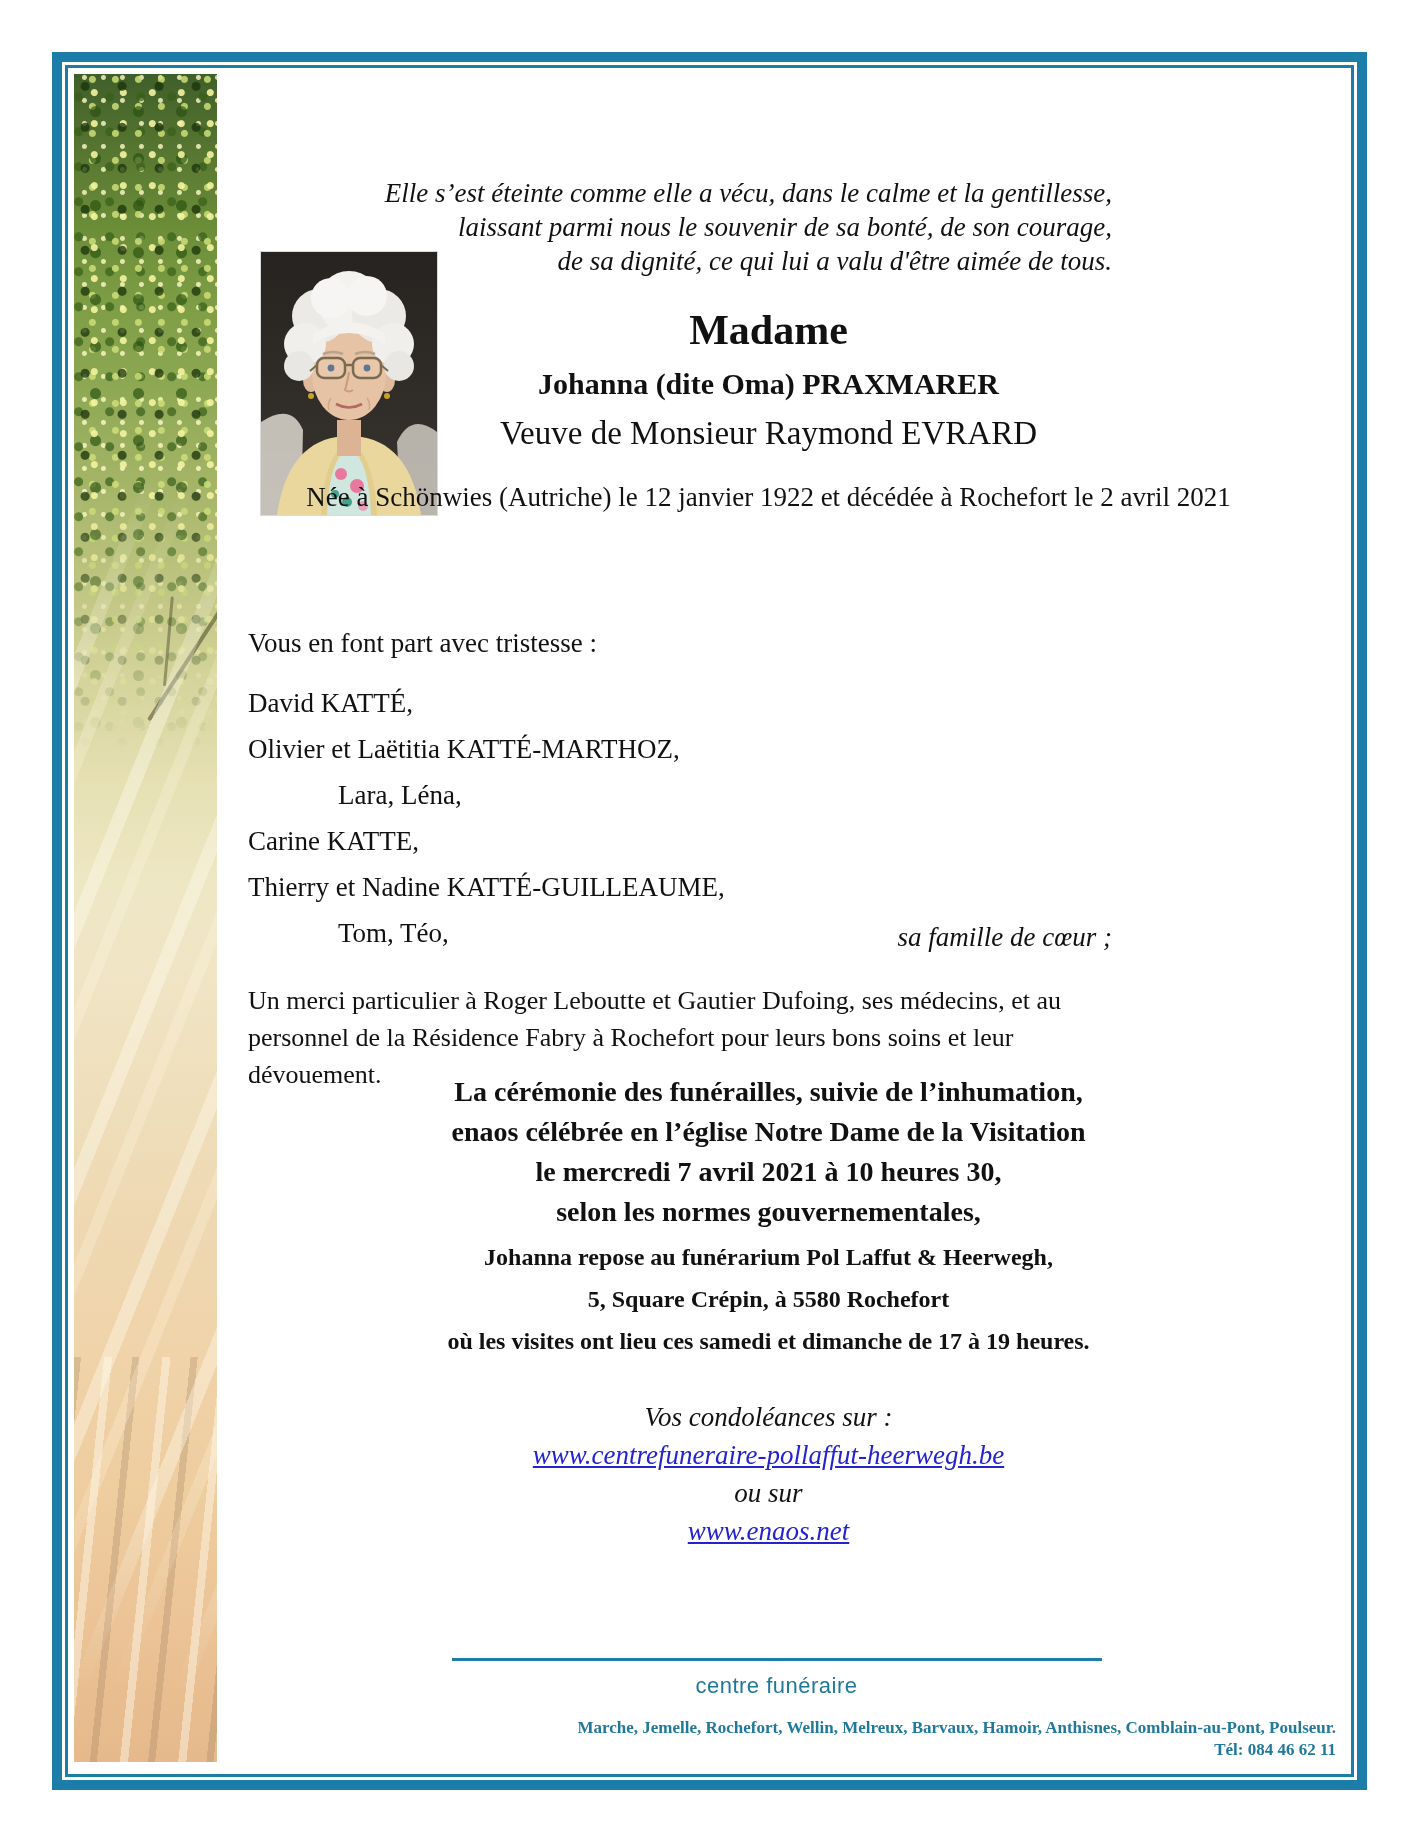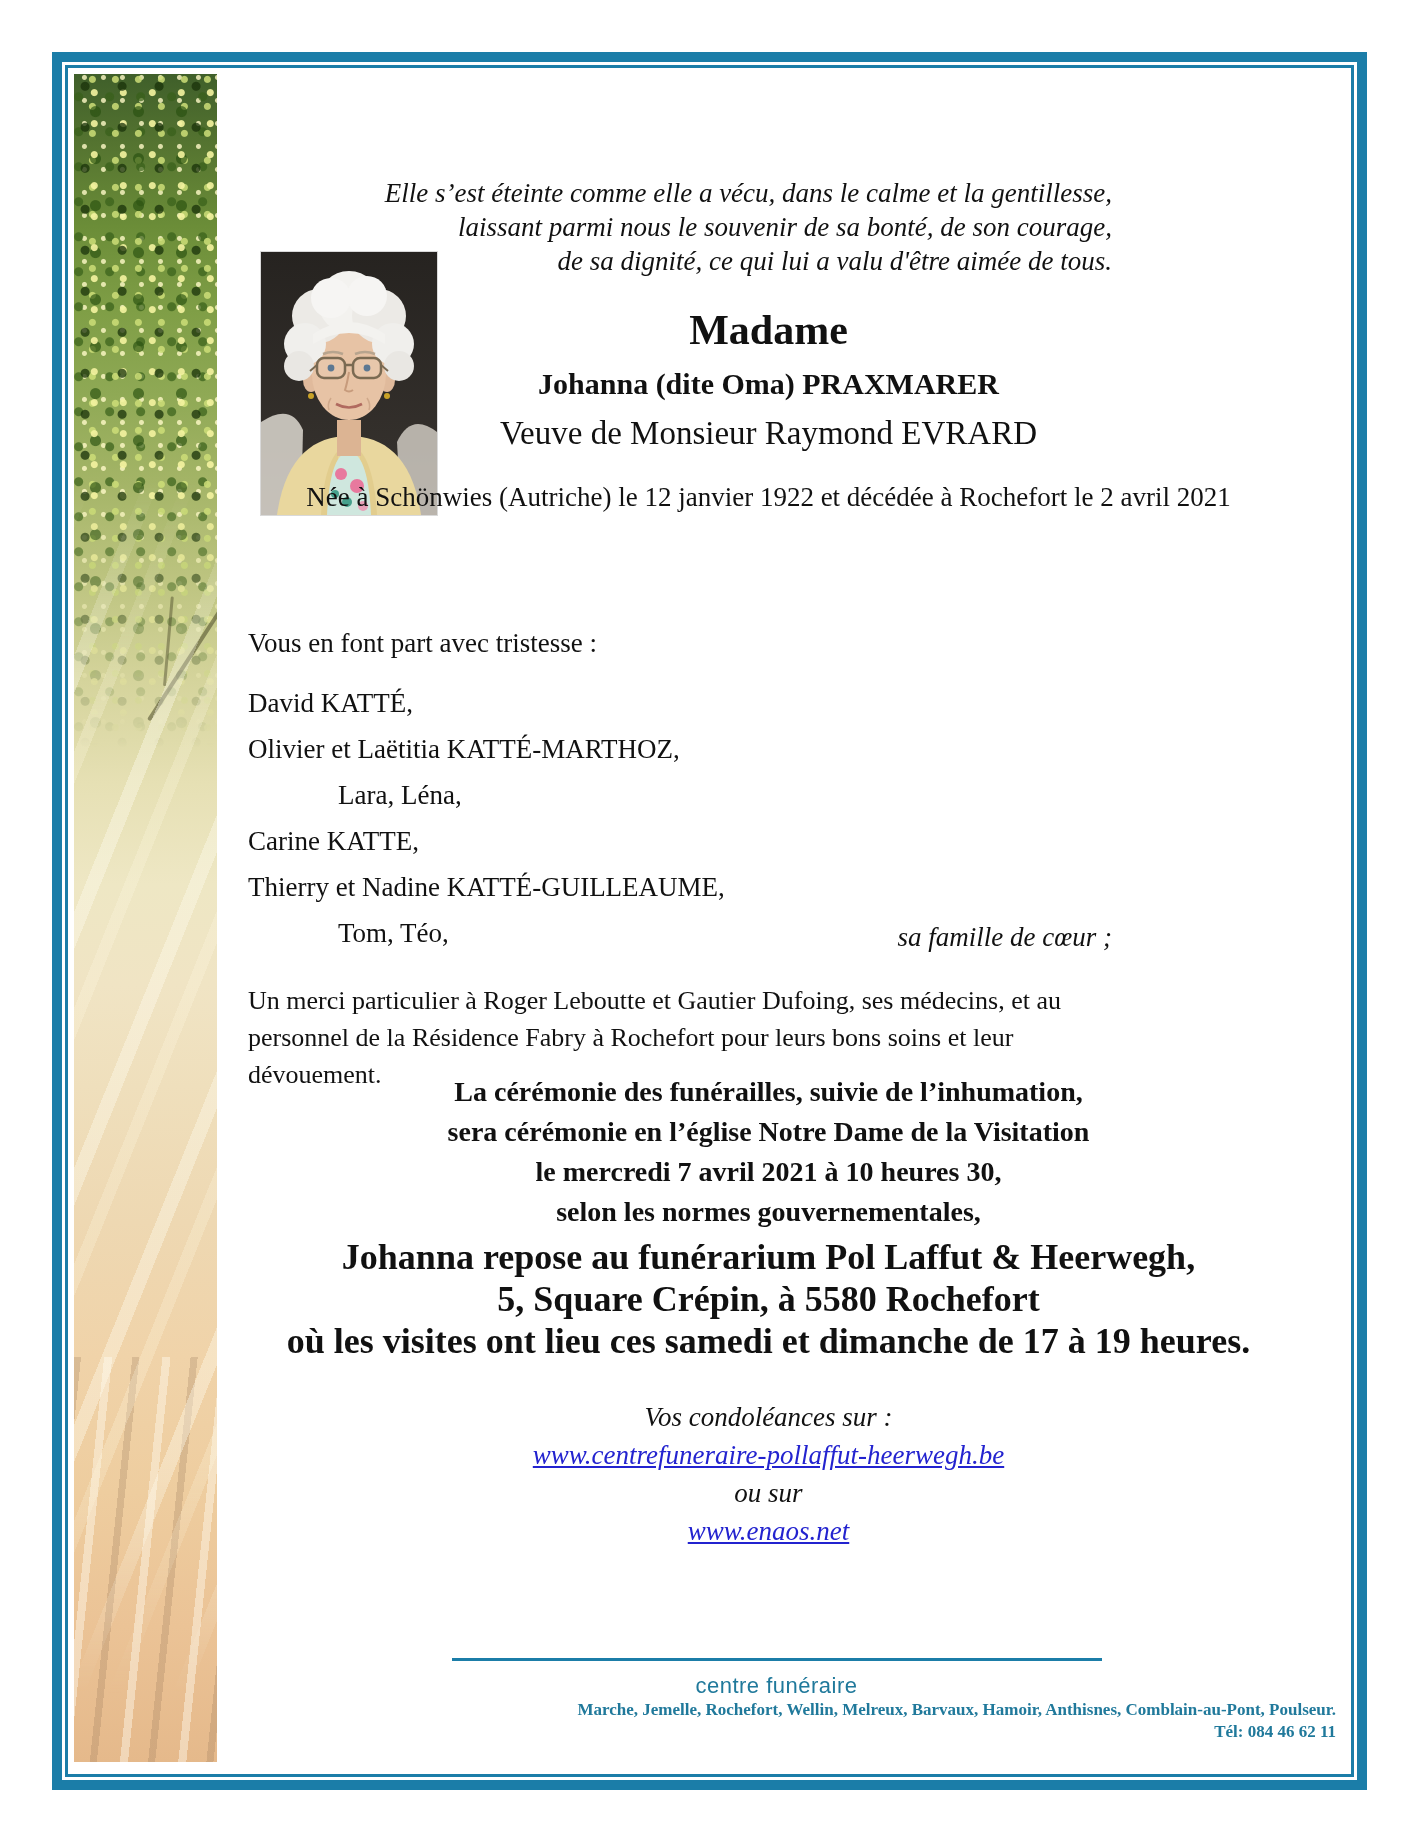--- a/index.html
+++ b/index.html
@@ -98,21 +98,21 @@
   .thanks{
     position:absolute;top:982px;left:248px;width:880px;
     font-size:26px;line-height:37px;text-align:left;
   }
   .ceremony-block{
     position:absolute;top:1072px;left:217px;right:96px;
     text-align:center;font-weight:bold;font-size:28px;line-height:40px;
   }
   .repose-block{
     position:absolute;top:1236px;left:217px;right:96px;
-    text-align:center;font-weight:bold;font-size:36px;line-height:42px;
+    text-align:center;font-weight:bold;font-size:24px;line-height:42px;
   }
   .condolences-block{
     position:absolute;top:1398px;left:217px;right:96px;
     text-align:center;font-style:italic;font-size:27px;line-height:38px;
   }
   .condolences-block a{
     color:var(--link-blue);text-decoration:underline;cursor:pointer;
   }
   
   .footer{position:absolute;top:1658px;left:217px;right:80px;text-align:right;}
@@ -124,21 +124,21 @@
   }
   .brand-prefix{font-size:22px;letter-spacing:.5px;}
   .brand-wrap{position:relative;margin-left:8px;}
   .logo-tri{
     position:absolute;left:-4px;top:-28px;width:0;height:0;
     border-left:12px solid transparent;border-right:12px solid transparent;
     border-top:17px solid var(--logo-teal);
   }
   .brand-name{font-size:36px;font-weight:bold;letter-spacing:-.5px;}
   .footer-locations{
-    margin-top:3px;font-size:17px;font-weight:bold;color:var(--logo-teal);
+    margin-top:21px;font-size:17px;font-weight:bold;color:var(--logo-teal);
   }
   .footer-phone{
     margin-top:2px;font-size:17px;font-weight:bold;color:var(--logo-teal);
   }
 </style>
 </head>
 <body>
 
 <div class="frame-outer">
   <div class="frame-inner"></div>
@@ -238,21 +238,21 @@
   <div class="family-line">Thierry et Nadine KATTÉ-GUILLEAUME,</div>
   <div class="family-line indent">Tom, Téo,</div>
 </div>
 
 <div class="family-closing">sa famille de cœur ;</div>
 
 <div class="thanks">Un merci particulier à Roger Leboutte et Gautier Dufoing, ses médecins, et au personnel de la Résidence Fabry à Rochefort pour leurs bons soins et leur dévouement.</div>
 
 <div class="ceremony-block">
   <div>La cérémonie des funérailles, suivie de l’inhumation,</div>
-  <div>sera cérémonie en l’église Notre Dame de la Visitation</div>
+  <div>enaos célébrée en l’église Notre Dame de la Visitation</div>
   <div>le mercredi 7 avril 2021 à 10 heures 30,</div>
   <div>selon les normes gouvernementales,</div>
 </div>
 
 <div class="repose-block">
   <div>Johanna repose au funérarium Pol Laffut &amp; Heerwegh,</div>
   <div>5, Square Crépin, à 5580 Rochefort</div>
   <div>où les visites ont lieu ces samedi et dimanche de 17 à 19 heures.</div>
 </div>
 

